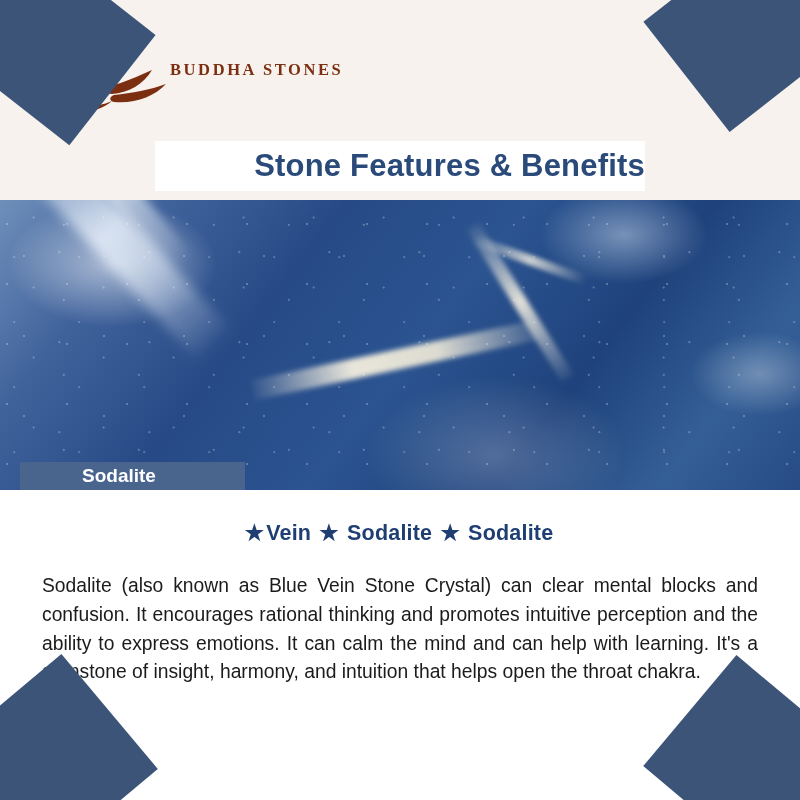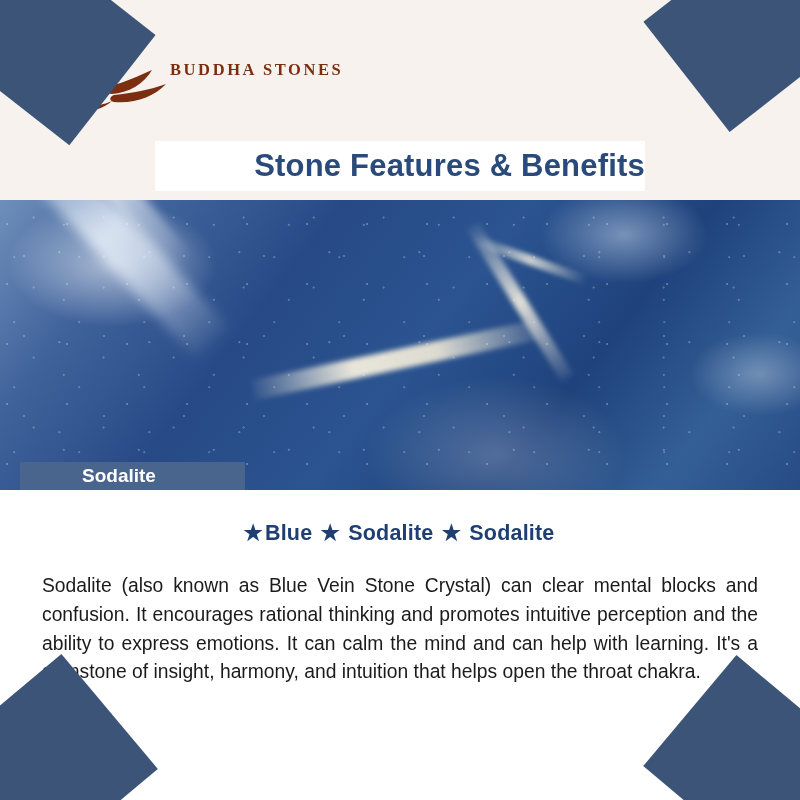--- a/index.html
+++ b/index.html
@@ -260,21 +260,21 @@
     <div class="speckle"></div>
 
     <div class="stone-label">
       <span>Sodalite</span>
     </div>
   </div>
 
   <div class="body-area">
 
     <div class="keywords">
-      <span class="star">★</span><span class="kw">Blue</span>
+      <span class="star">★</span><span class="kw">Vein</span>
       <span class="star">★</span>
       <span class="kw">Sodalite</span>
       <span class="star">★</span>
       <span class="kw">Sodalite</span>
     </div>
 
     <p class="desc">Sodalite (also known as Blue Vein Stone Crystal) can clear mental blocks and confusion. It encourages rational thinking and promotes intuitive perception and the ability to express emotions. It can calm the mind and can help with learning. It's a gemstone of insight, harmony, and intuition that helps open the throat chakra.</p>
   </div>
 
 </div>

